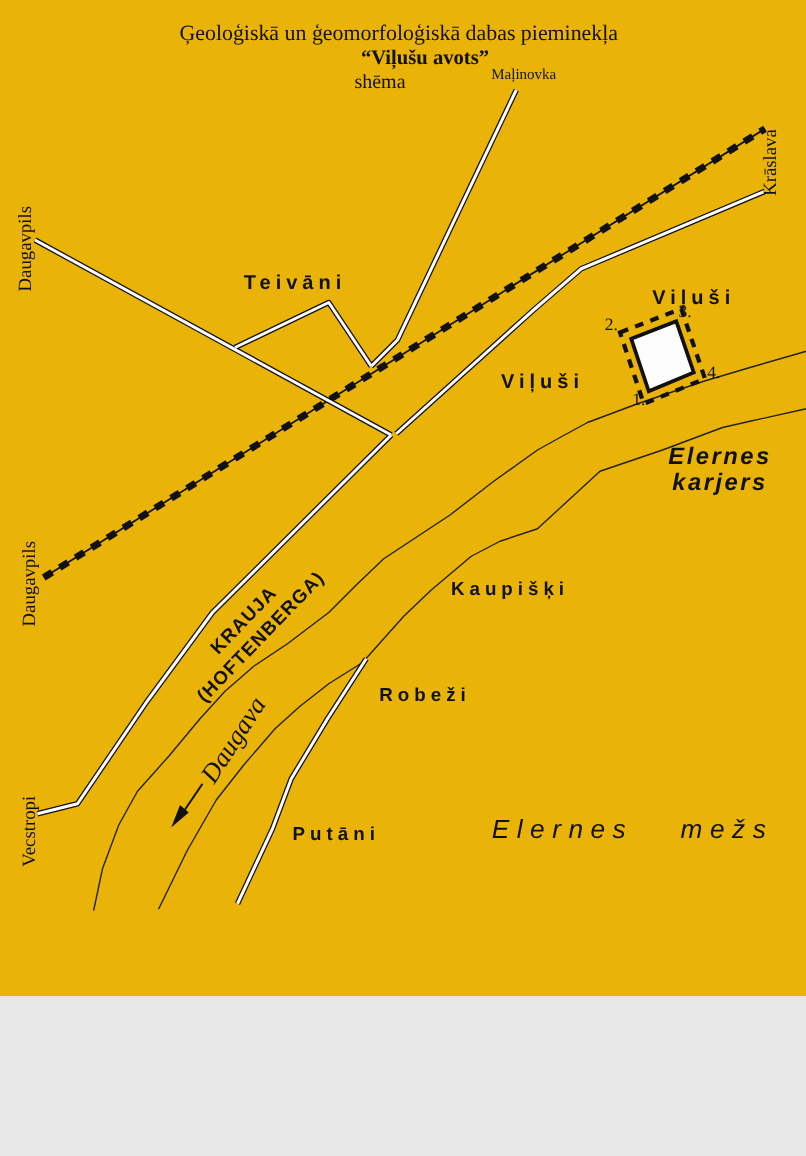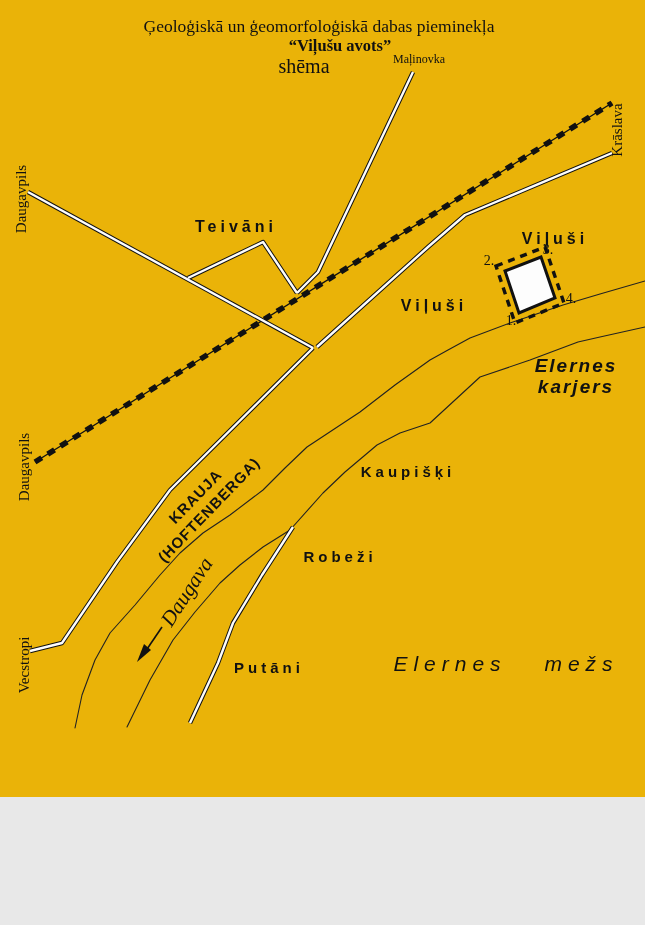--- a/index.html
+++ b/index.html
@@ -8,21 +8,21 @@
   svg{position:absolute;left:0;top:0;}
   .lbl{position:absolute;white-space:nowrap;transform:translate(-50%,-50%);line-height:1.1;}
   .vrot{transform:translate(-50%,-50%) rotate(-90deg);}
   .serif{font-family:"Liberation Serif",serif;}
   .sans{font-family:"Liberation Sans","DejaVu Sans",sans-serif;}
   .bold{font-weight:bold;}
   .ital{font-style:italic;}
   .ctr{text-align:center;}
   .t1{font-size:17.5px;}
   .t2{font-size:16.5px;font-weight:bold;}
-  .t3{font-size:20px;}
+  .t3{font-size:16px;}
   .edge{font-size:15px;}
   .place{font-size:16px;letter-spacing:4px;font-weight:bold;}
   .place-sm{font-size:15px;letter-spacing:4px;font-weight:bold;}
   .num{font-size:14px;}
   .scalenum{font-size:17px;}
 </style>
 </head>
 <body>
 
 <div class="page">

